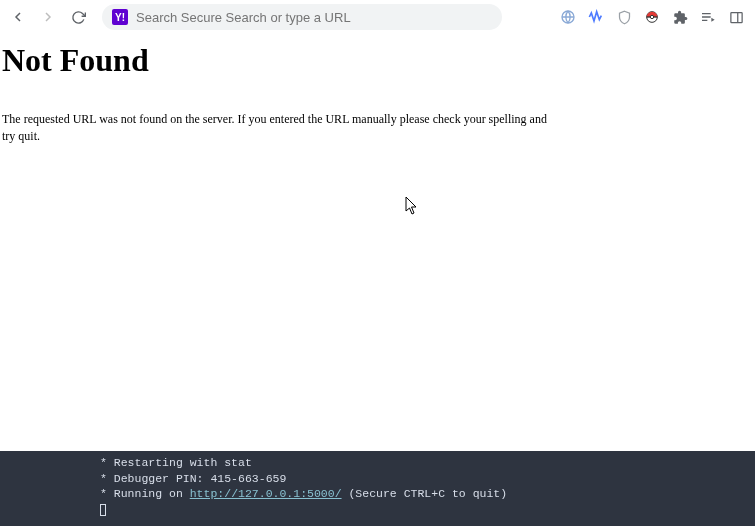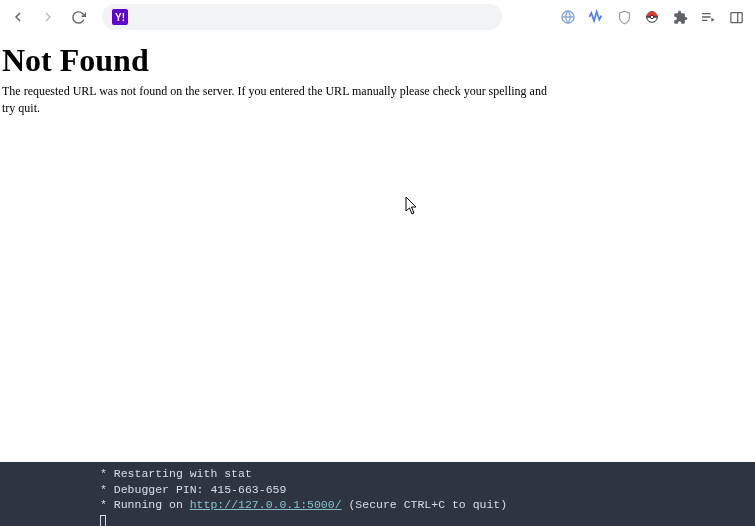--- a/index.html
+++ b/index.html
@@ -79,33 +79,33 @@
     cursor: pointer;
   }
   .page {
     padding: 8px 2px 2px 2px;
     font-family: "Times New Roman", serif;
     color: #000;
   }
   .page h1 {
     font-size: 32px;
     font-weight: bold;
-    margin-bottom: 4px;
+    margin-bottom: 32px;
   }
   .page p {
     font-size: 12px;
     line-height: 1.4;
     white-space: nowrap;
   }
   .terminal {
     position: absolute;
     bottom: 0;
     left: 0;
     right: 0;
-    height: 64px;
+    height: 75px;
     background: #2e3440;
     color: #d8dee9;
     font-family: "Consolas", "Courier New", monospace;
     font-size: 11.5px;
     padding: 4px 0 0 100px;
     line-height: 1.35;
   }
   .terminal .url { color: #88c0d0; text-decoration: underline; }
   .cursor-block {
     display: inline-block;
@@ -136,20 +136,21 @@
       </svg>
   </div>
   <div class="nav-btn">
     <svg width="15" height="15" viewBox="0 0 24 24" fill="none" stroke="currentColor" stroke-width="2.2">
         <path d="M23 4v6h-6"></path>
         <path d="M20.49 15a9 9 0 1 1-2.12-9.36L23 10"></path>
       </svg>
   </div>
   <div class="url-bar">
     <div class="yahoo-icon">Y!</div>
+    <input class="url-input" placeholder="Search Secure Search or type a URL" style="">
   </div>
   <div class="ext-icons">
     <div class="ext-icon">
       <svg width="16" height="16" viewBox="0 0 24 24" fill="none" stroke="#8aa9d6" stroke-width="2">
           <circle cx="12" cy="12" r="9"></circle>
           <path d="M3 12h18M12 3a14 14 0 010 18M12 3a14 14 0 000 18"></path>
         </svg>
     </div>
     <div class="ext-icon">
       <svg width="16" height="16" viewBox="0 0 24 24" fill="none" stroke="#4f7cff" stroke-width="2.5">

